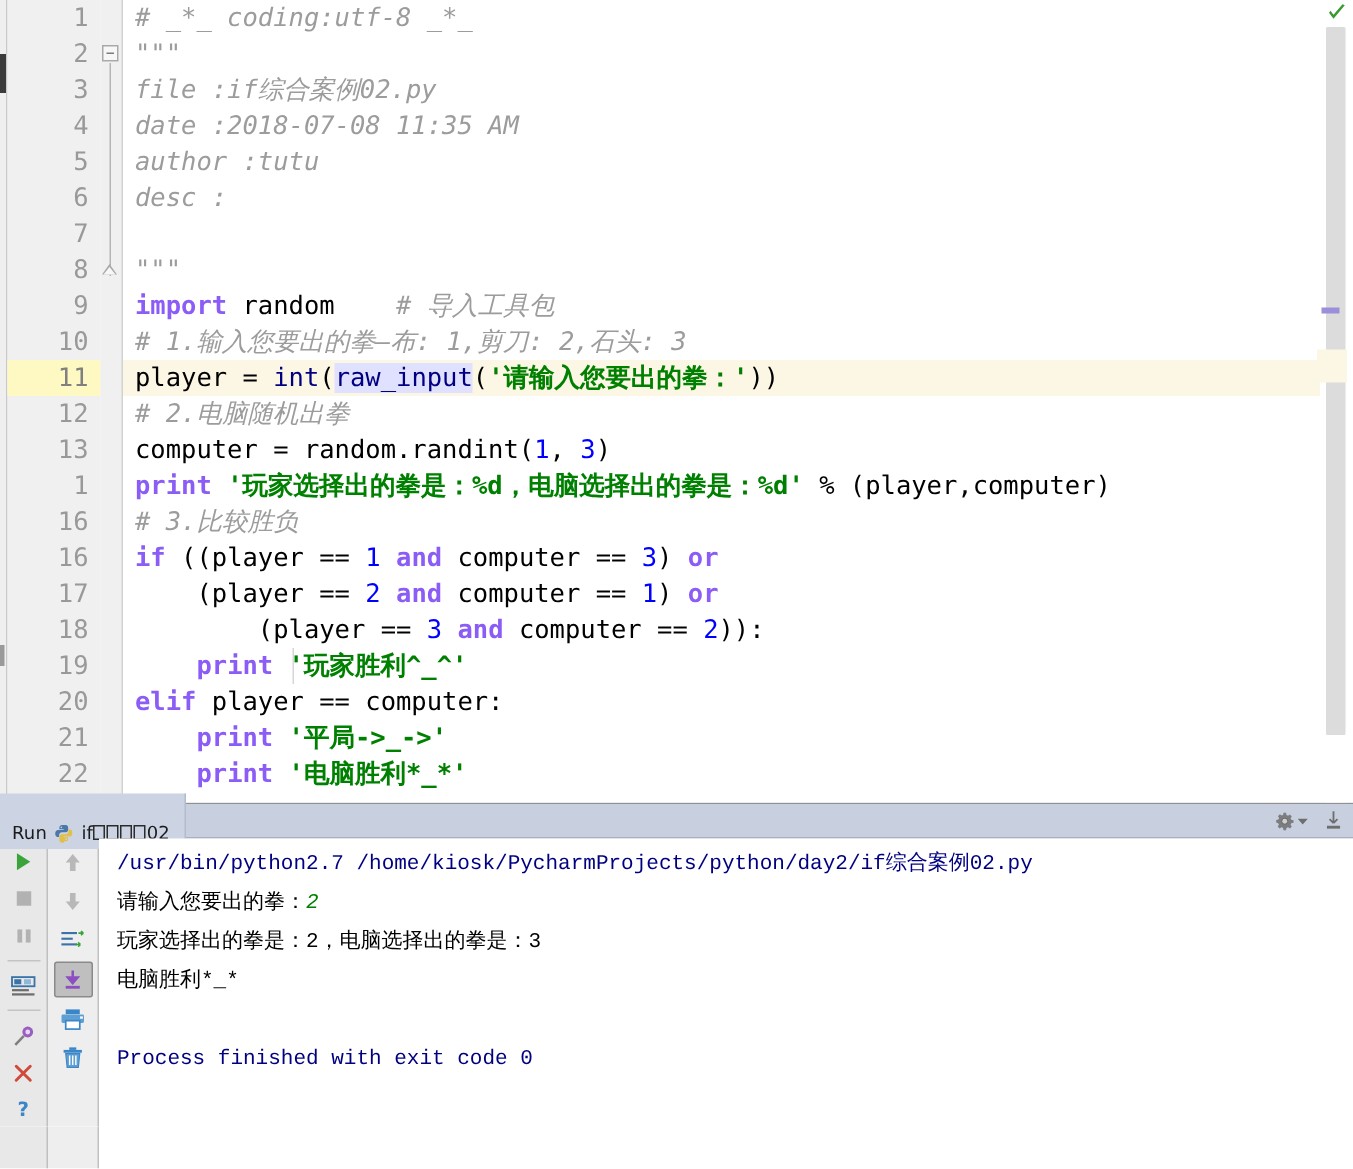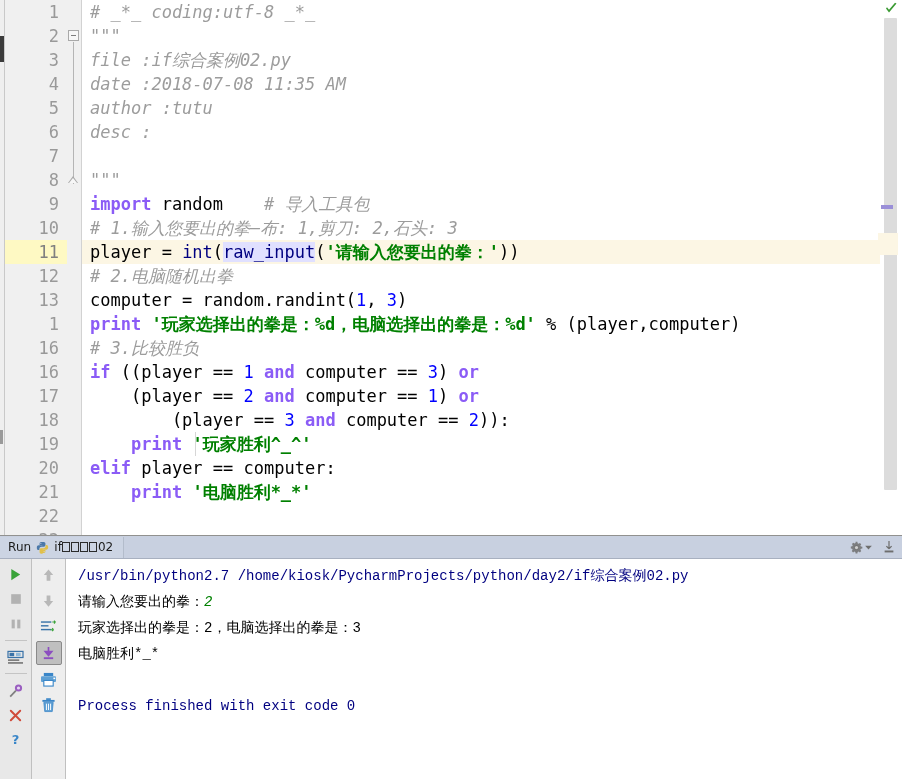--- a/index.html
+++ b/index.html
@@ -202,21 +202,21 @@
     align-items: center;
     background: #c8d0e0;
     border-bottom: 1px solid #a8b0c0;
     position: relative;
   }
   .run-tab {
     display: flex;
     align-items: center;
     gap: 5px;
     height: 21px;
-    padding: 0 10px 0 8px;
+    padding: 16px 10px 0 8px;
     background: #ccd4e3;
     border-right: 1px solid #b3bccb;
     font-size: 12px;
     color: #1b1b1b;
   }
   .run-tab .tab-lbl { letter-spacing: .1px; }
   .run-tab .tofu {
     display: inline-block;
     width: 8px; height: 10px;
     border: 1px solid #2b2b2b;
@@ -387,20 +387,21 @@
           <div class="cline cur"><span class="t-plain">player = </span><span class="t-fn">int</span><span class="t-plain">(</span><span class="t-fn hl-usage">raw_input</span><span class="t-plain">(</span><span class="t-str">'请输入您要出的拳：'</span><span class="t-plain">))</span></div>
           <div class="cline"><span class="t-cmt"># 2.电脑随机出拳</span></div>
           <div class="cline"><span class="t-plain">computer = random.randint(</span><span class="t-num">1</span><span class="t-plain">, </span><span class="t-num">3</span><span class="t-plain">)</span></div>
           <div class="cline"><span class="t-kw">print</span><span class="t-plain"> </span><span class="t-str">'玩家选择出的拳是：%d，电脑选择出的拳是：%d'</span><span class="t-plain"> % (player,computer)</span></div>
           <div class="cline"><span class="t-cmt"># 3.比较胜负</span></div>
           <div class="cline"><span class="t-kw">if</span><span class="t-plain"> ((player == </span><span class="t-num">1</span><span class="t-plain"> </span><span class="t-kw">and</span><span class="t-plain"> computer == </span><span class="t-num">3</span><span class="t-plain">) </span><span class="t-kw">or</span></div>
           <div class="cline"><span class="t-plain">    (player == </span><span class="t-num">2</span><span class="t-plain"> </span><span class="t-kw">and</span><span class="t-plain"> computer == </span><span class="t-num">1</span><span class="t-plain">) </span><span class="t-kw">or</span></div>
           <div class="cline"><span class="t-plain">        (player == </span><span class="t-num">3</span><span class="t-plain"> </span><span class="t-kw">and</span><span class="t-plain"> computer == </span><span class="t-num">2</span><span class="t-plain">)):</span></div>
           <div class="cline"><span class="t-plain">    </span><span class="t-kw">print</span><span class="t-plain"> </span><span class="t-str">'玩家胜利^_^'</span></div>
           <div class="cline"><span class="t-kw">elif</span><span class="t-plain"> player == computer:</span></div>
+          <div class="cline"><span class="t-plain">    </span><span class="t-kw">print</span><span class="t-plain"> </span><span class="t-str">'平局-&gt;_-&gt;'</span></div>
           <div class="cline"><span class="t-plain">    </span><span class="t-kw">print</span><span class="t-plain"> </span><span class="t-str">'电脑胜利*_*'</span></div>
         </div>
       <div class="indent-guide" style="left:113px; top:432px; height:24px;"></div>
     </div>
 
     <div class="right-rail">
       <svg class="check-ok" viewBox="0 0 14 14">
         <path d="M2 6.5 L5 10.5 L12.5 1.5 L11 0.8 L5 7.8 L3 5.2 Z" fill="#3a9a32"></path>
       </svg>
       <div class="scroll-track">

